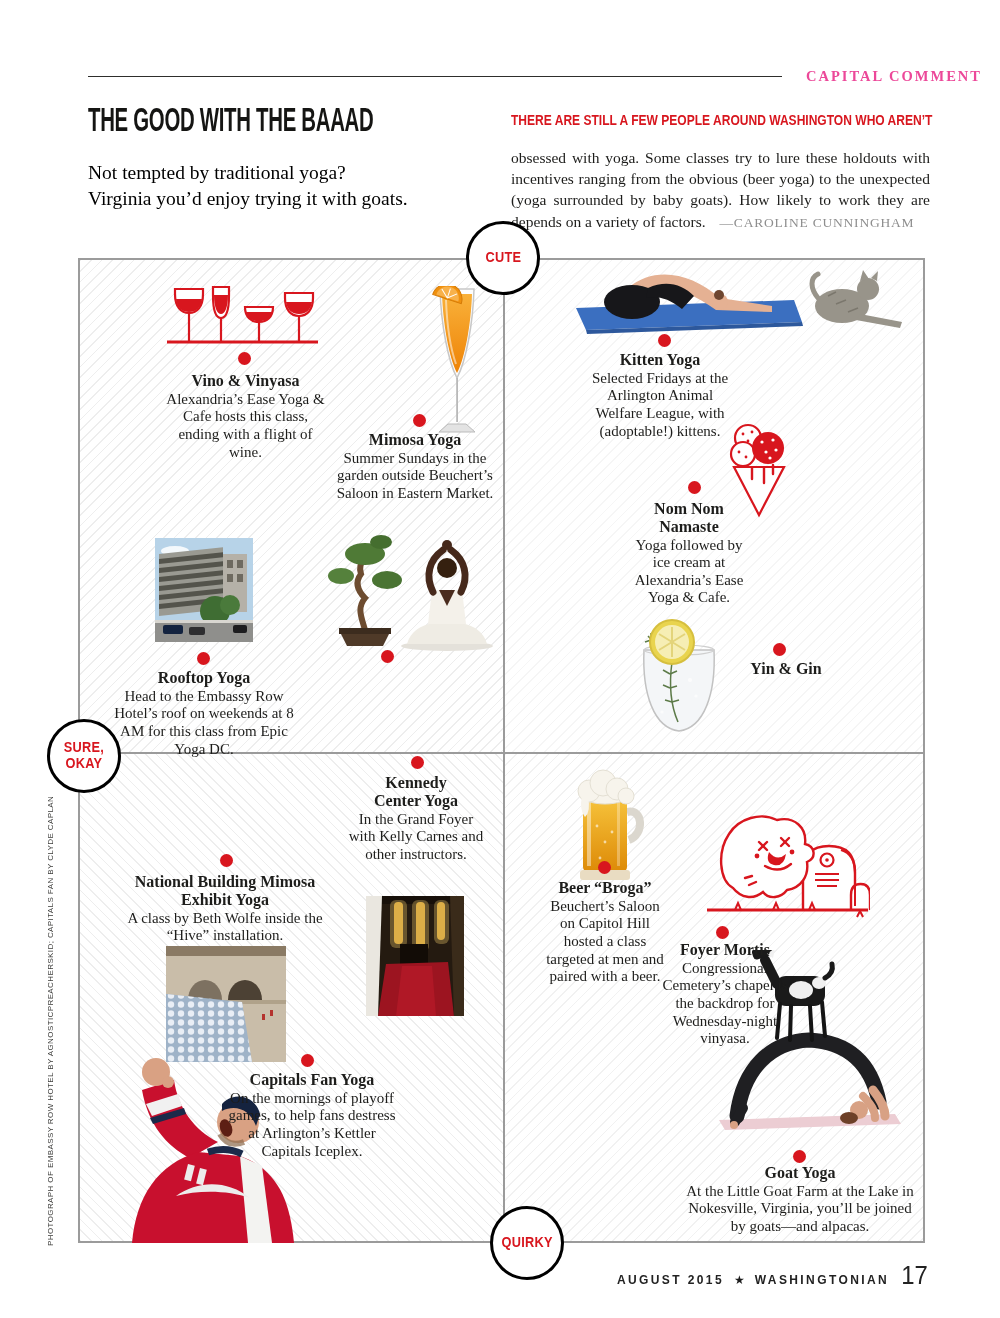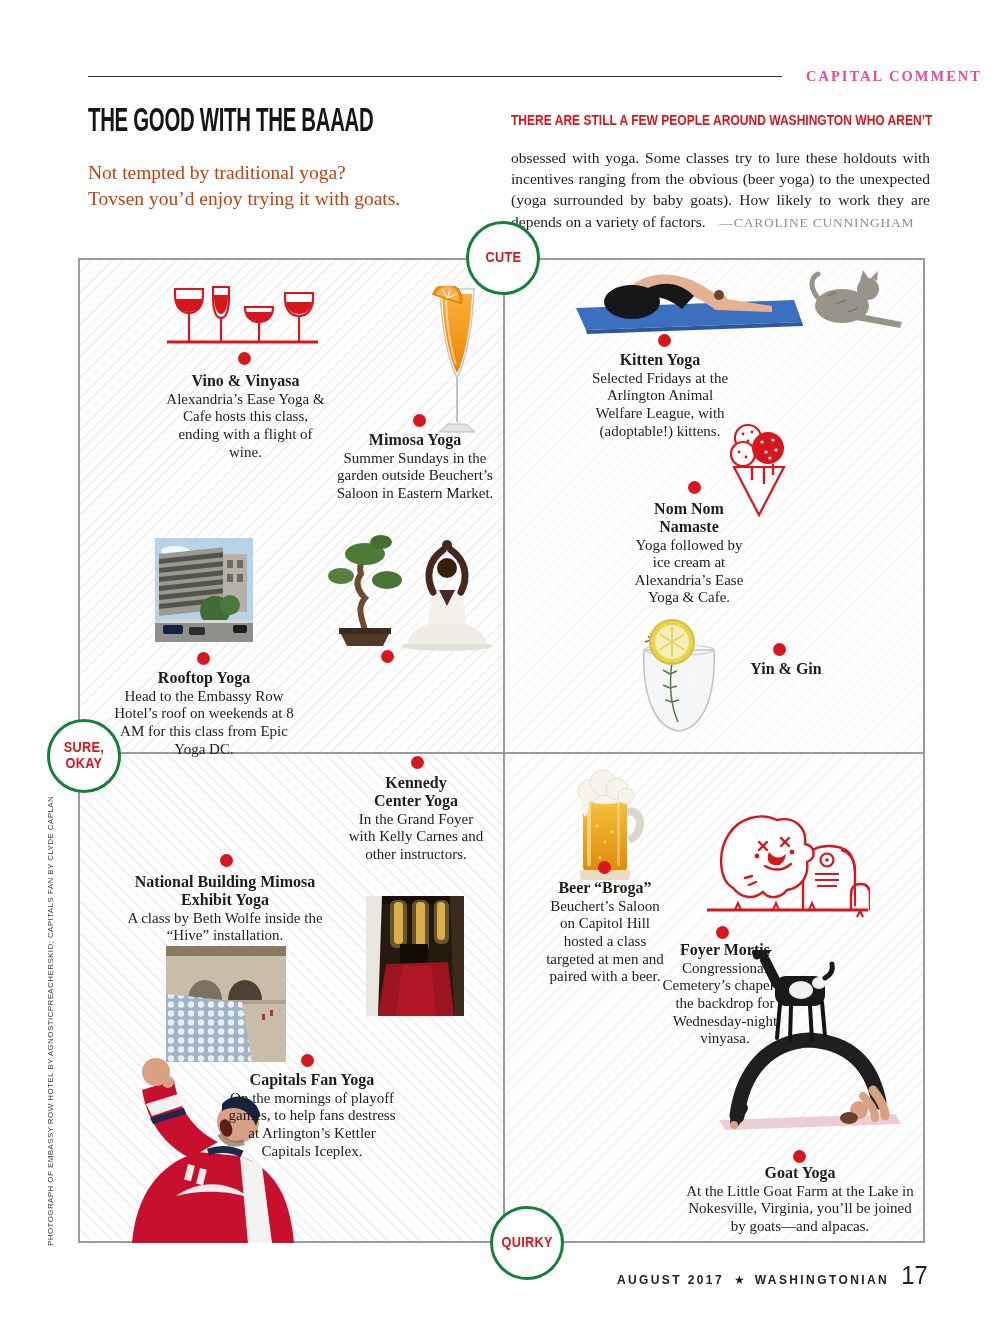--- a/index.html
+++ b/index.html
@@ -5,21 +5,21 @@
   html,body{margin:0;padding:0;background:#fff;}
   #page{position:relative;width:1000px;height:1318px;background:#fff;overflow:hidden;
         font-family:"Liberation Serif",serif;color:#1d1d1b;}
   
   .kicker-rule{position:absolute;left:88px;top:76px;width:694px;height:1px;background:#2e2e2c;}
   .kicker{position:absolute;left:788px;top:68px;font-family:"Liberation Serif",serif;
           font-weight:700;font-size:14.5px;letter-spacing:2px;color:#ec4899;margin-left:18px;}
   .headline{position:absolute;left:88px;top:100px;font-family:"Liberation Sans",sans-serif;
             font-weight:700;font-size:34px;letter-spacing:-.5px;color:#151513;white-space:nowrap;
             transform:scaleX(.60);transform-origin:0 0;}
-  .subtitle{position:absolute;left:88px;top:160px;font-size:19.5px;line-height:1.32;color:#c2410c;}
+  .subtitle{position:absolute;left:88px;top:160px;font-size:19.5px;line-height:1.32;color:#000000;}
   .lead{position:absolute;left:511px;top:112px;font-family:"Liberation Sans",sans-serif;
         font-weight:700;font-size:14px;color:#d8161e;white-space:nowrap;
         transform:scaleX(.86);transform-origin:0 0;}
   .intro{position:absolute;left:511px;top:131px;width:419px;font-size:15.5px;line-height:1.38;
          text-align:justify;color:#1d1d1b;}
   .byline{color:#8e8e8e;letter-spacing:.8px;font-size:13.5px;margin-left:14px;white-space:nowrap;}
   
   .chart{position:absolute;left:78px;top:258px;width:847px;height:985px;border:2px solid #9b9b9b;
          box-sizing:border-box;background:#fff;}
   .q{position:absolute;}
@@ -27,21 +27,21 @@
         background:repeating-linear-gradient(135deg,rgba(120,120,120,.13) 0 1.2px,transparent 1.2px 7.5px);}
   .q-tr{left:425px;top:0;width:418px;height:492px;
         background:repeating-linear-gradient(135deg,rgba(120,120,120,.07) 0 1.2px,transparent 1.2px 7.5px);}
   .q-bl{left:0;top:494px;width:423px;height:487px;
         background:repeating-linear-gradient(45deg,rgba(120,120,120,.13) 0 1.2px,transparent 1.2px 7.5px);}
   .q-br{left:425px;top:494px;width:418px;height:487px;
         background:repeating-linear-gradient(135deg,rgba(120,120,120,.10) 0 1.2px,transparent 1.2px 7.5px);}
   .vline{position:absolute;left:423px;top:0;width:2px;height:981px;background:#9b9b9b;}
   .hline{position:absolute;left:0;top:492px;width:843px;height:2px;background:#9b9b9b;}
   .axis-circle{position:absolute;width:74px;height:74px;border-radius:50%;background:#fff;
-               border:3px solid #15803d;box-sizing:border-box;display:flex;align-items:center;
+               border:3px solid #000000;box-sizing:border-box;display:flex;align-items:center;
                justify-content:center;text-align:center;z-index:5;}
   .axtext{font-family:"Liberation Sans",sans-serif;font-weight:700;font-size:14.5px;line-height:1.08;
           color:#d8161e;letter-spacing:.3px;transform:scaleX(.88);}
   .dot{position:absolute;width:13px;height:13px;border-radius:50%;background:#d8161e;z-index:4;}
   .tb{position:absolute;text-align:center;color:#1d1d1b;z-index:3;}
   .t{font-weight:700;font-size:16px;line-height:1.12;margin:0 auto;}
   .d{font-size:15px;line-height:1.17;margin-top:1px;}
   svg.art{position:absolute;z-index:2;}
   
   .footer{position:absolute;top:1260px;right:72px;display:flex;align-items:baseline;gap:10px;
@@ -56,21 +56,21 @@
 </head>
 <body>
 
 <div id="page">
 
   <div class="kicker-rule"></div>
   <div class="kicker">CAPITAL COMMENT</div>
   <div class="headline">THE GOOD WITH THE BAAAD</div>
   <div class="subtitle">
     <div>Not tempted by traditional yoga?</div>
-    <div>Tovsen you’d enjoy trying it with goats.</div>
+    <div>Virginia you’d enjoy trying it with goats.</div>
   </div>
   <div class="lead">THERE ARE STILL A FEW PEOPLE AROUND WASHINGTON WHO AREN’T</div>
   <p class="intro"><span>obsessed with yoga. Some classes try to lure these holdouts with incentives ranging from the obvious (beer yoga) to the unexpected (yoga surrounded by baby goats). How likely to work they are depends on a variety of factors.</span><span class="byline">—CAROLINE CUNNINGHAM</span></p>
 
   <div class="chart">
     <div class="q q-tl"></div>
     <div class="q q-tr"></div>
     <div class="q q-bl"></div>
     <div class="q q-br"></div>
     <div class="vline"></div>
@@ -474,21 +474,21 @@
   <div class="tb" style="left:228px;top:1071px;width:168px;">
     <div class="t">Capitals Fan Yoga</div>
     <div class="d">On the mornings of playoff games, to help fans destress at Arlington’s Kettler Capitals Iceplex.</div>
   </div>
   <div class="tb" style="left:681px;top:1164px;width:238px;">
     <div class="t">Goat Yoga</div>
     <div class="d">At the Little Goat Farm at the Lake in Nokesville, Virginia, you’ll be joined by goats—and alpacas.</div>
   </div>
 
   <div class="footer">
-    <span class="issue">AUGUST 2017</span>
+    <span class="issue">AUGUST 2015</span>
     <span class="star">★</span>
     <span class="brand">WASHINGTONIAN</span>
     <span class="pageno">17</span>
   </div>
 
   <div class="credit">PHOTOGRAPH OF EMBASSY ROW HOTEL BY AGNOSTICPREACHERSKID; CAPITALS FAN BY CLYDE CAPLAN</div>
 
 </div>
 
 </body></html>

